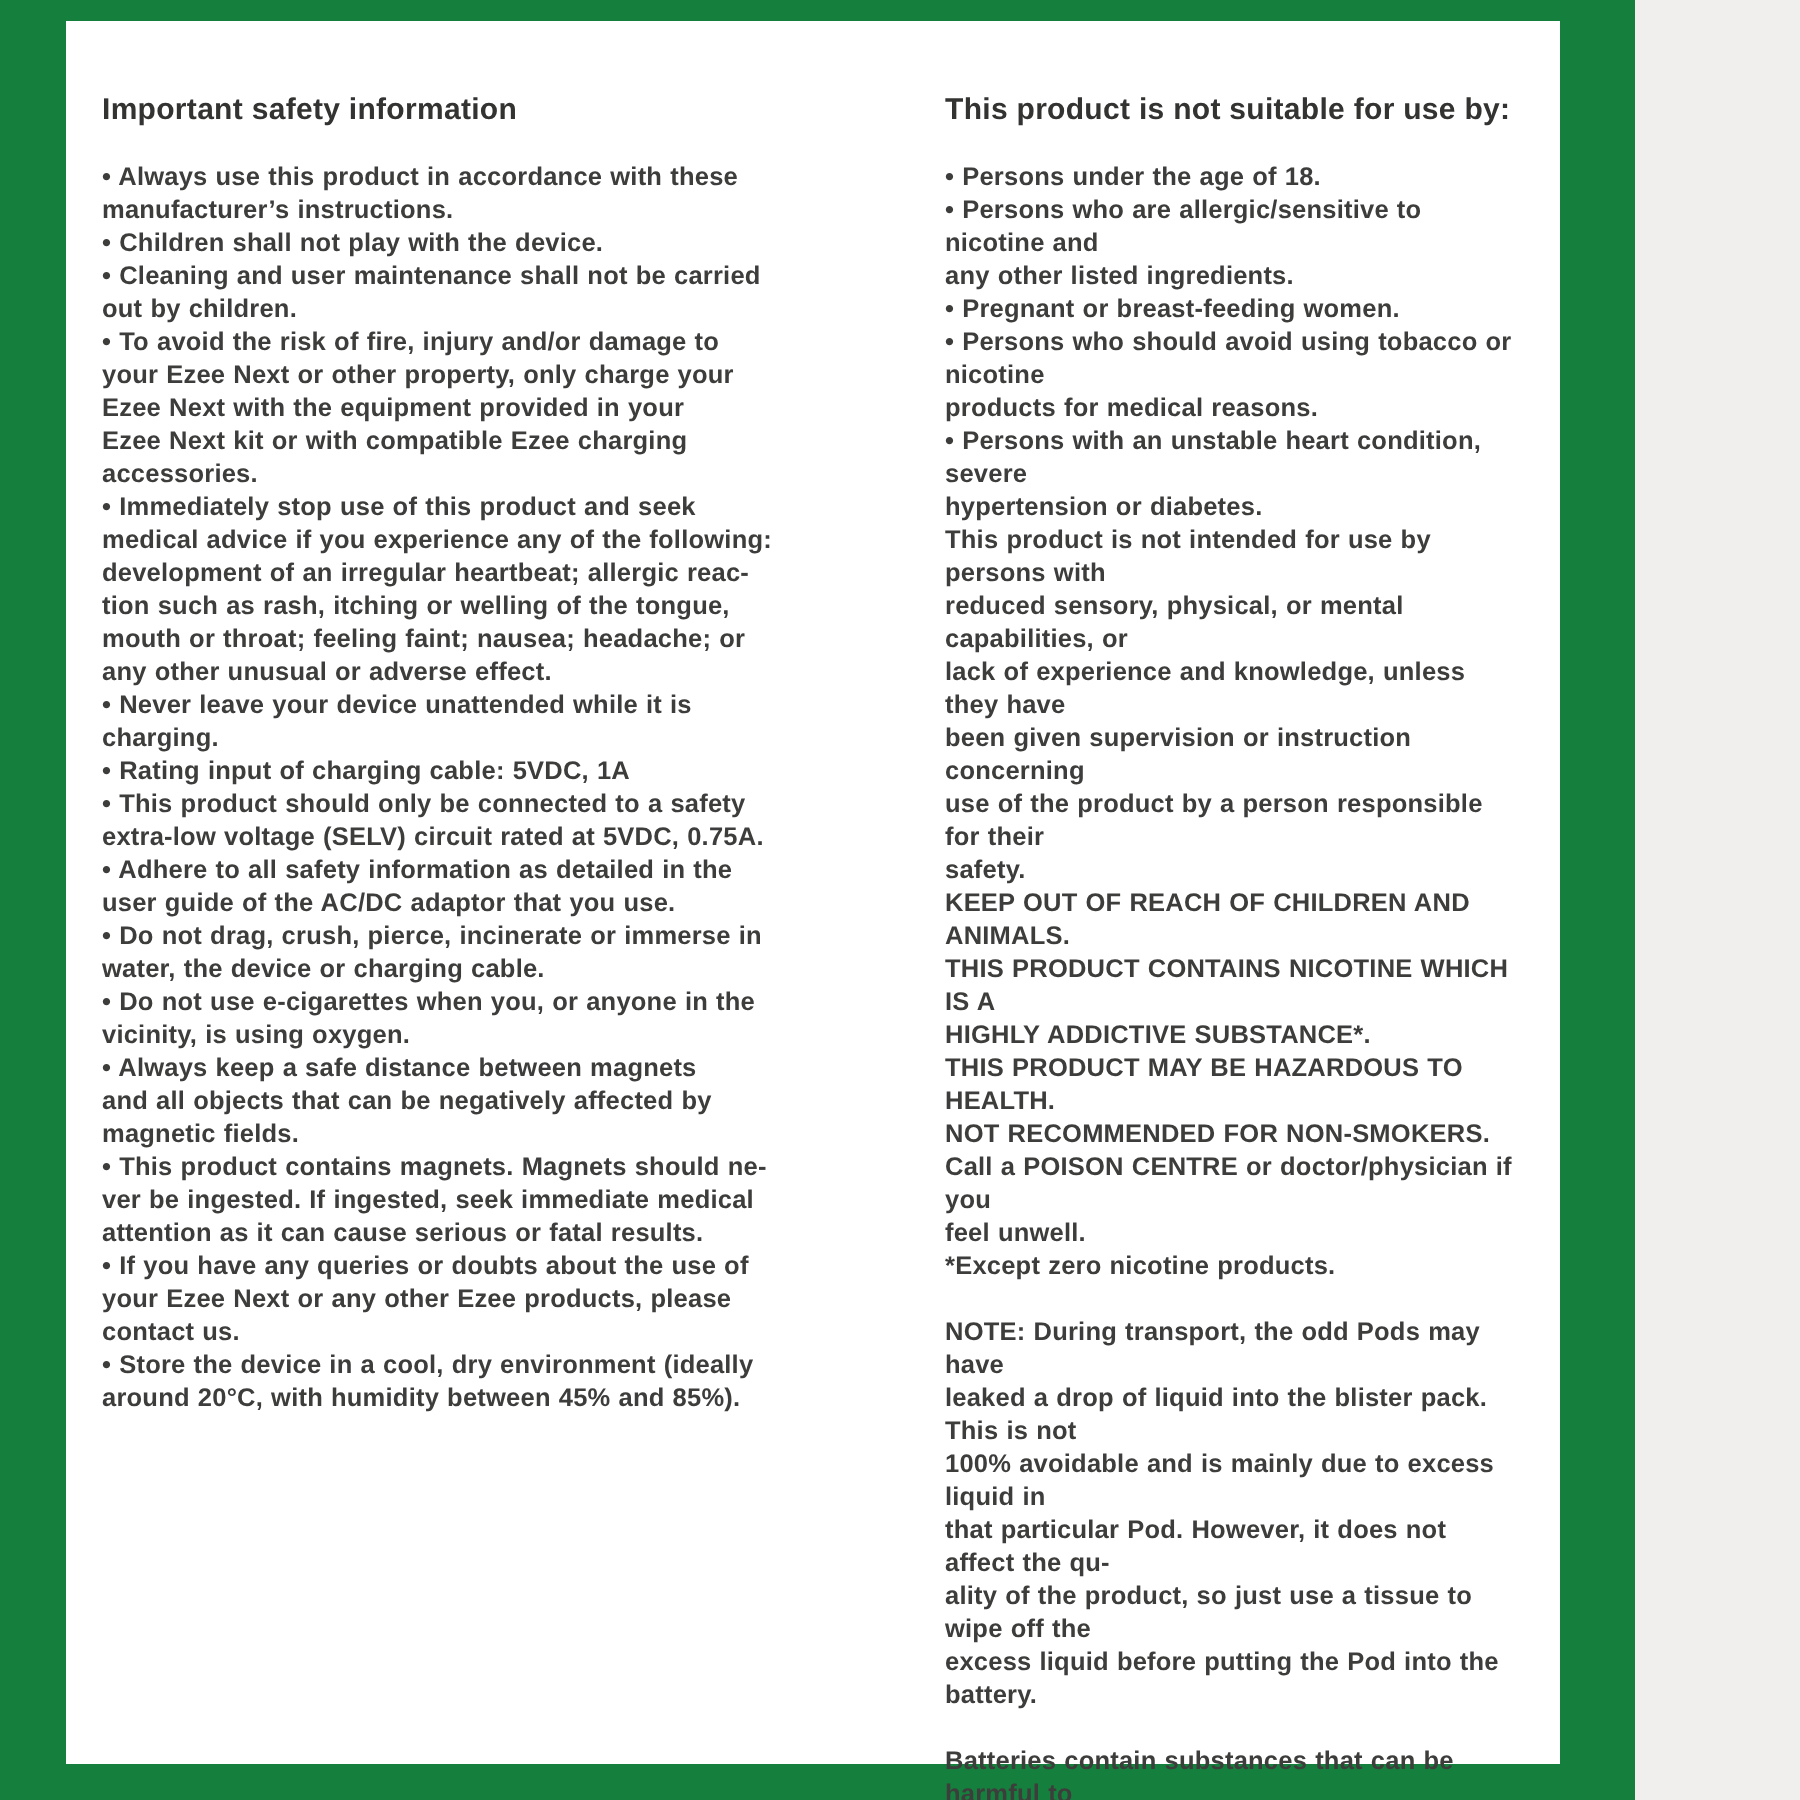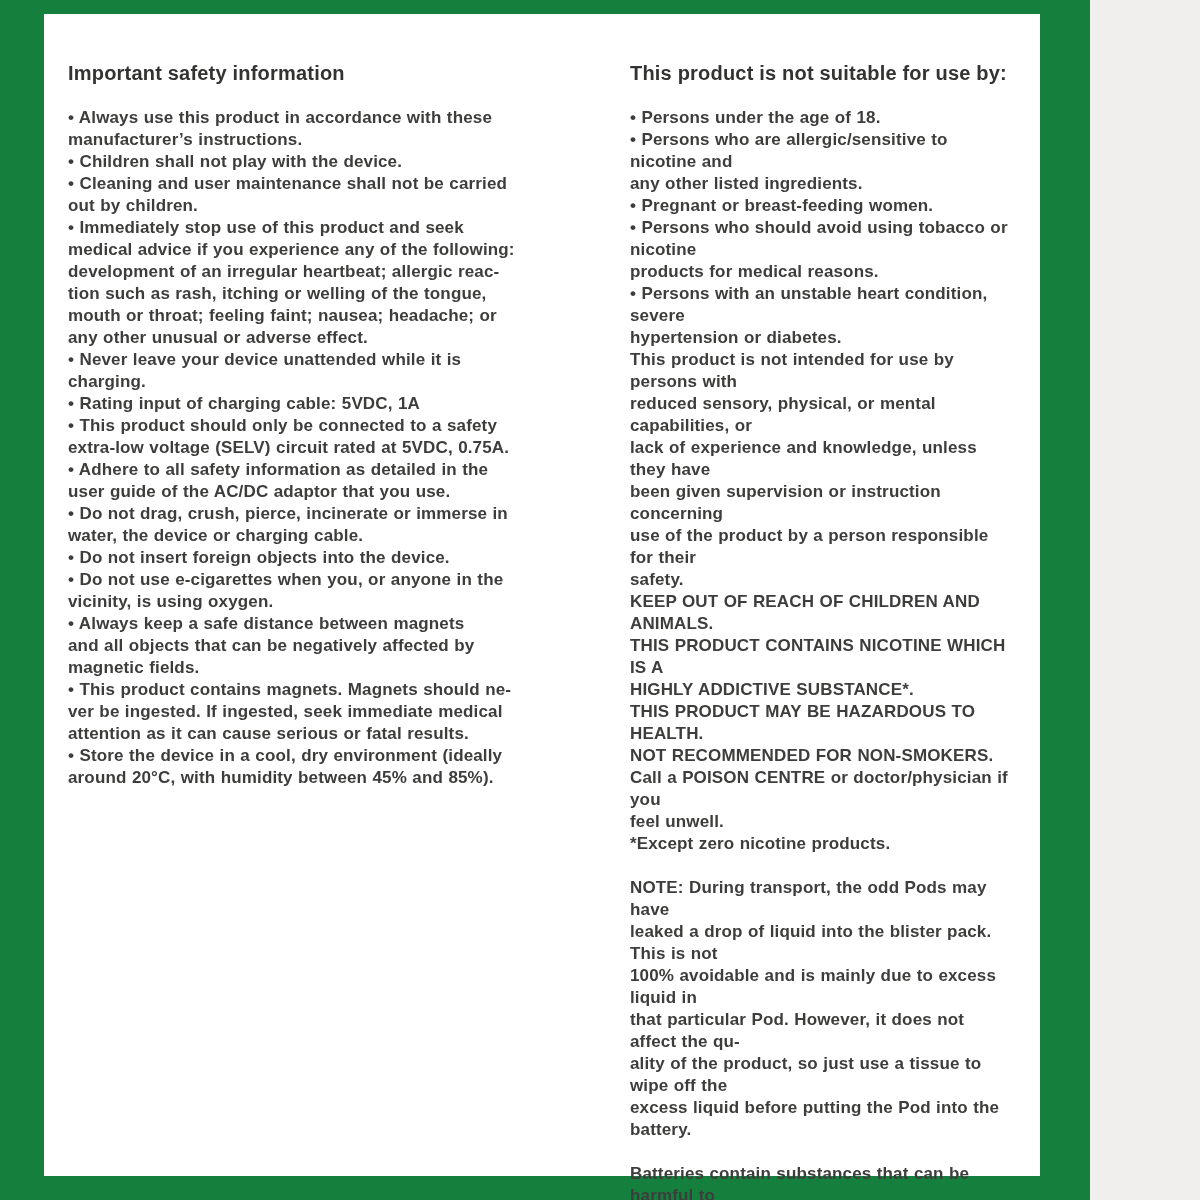--- a/index.html
+++ b/index.html
@@ -70,44 +70,51 @@
   <div class="card">
     <div class="columns">
 
       <div class="col-left">
         <h2 class="heading">Important safety information</h2>
         <p class="body-text">• Always use this product in accordance with these
 manufacturer’s instructions.</p>
         <p class="body-text">• Children shall not play with the device.</p>
         <p class="body-text">• Cleaning and user maintenance shall not be carried
 out by children.</p>
+        <p class="body-text">• To avoid the risk of fire, injury and/or damage to
+your Ezee Next or other property, only charge your
+Ezee Next with the equipment provided in your
+Ezee Next kit or with compatible Ezee charging
+accessories.</p>
         <p class="body-text">• Immediately stop use of this product and seek
 medical advice if you experience any of the following:
 development of an irregular heartbeat; allergic reac-
 tion such as rash, itching or welling of the tongue,
 mouth or throat; feeling faint; nausea; headache; or
 any other unusual or adverse effect.</p>
         <p class="body-text">• Never leave your device unattended while it is
 charging.</p>
         <p class="body-text">• Rating input of charging cable: 5VDC, 1A</p>
         <p class="body-text">• This product should only be connected to a safety
 extra-low voltage (SELV) circuit rated at 5VDC, 0.75A.</p>
         <p class="body-text">• Adhere to all safety information as detailed in the
 user guide of the AC/DC adaptor that you use.</p>
         <p class="body-text">• Do not drag, crush, pierce, incinerate or immerse in
 water, the device or charging cable.</p>
-        <p class="body-text">• Do not insert foreign objects into the device.</p>
         <p class="body-text">• Do not use e-cigarettes when you, or anyone in the
 vicinity, is using oxygen.</p>
         <p class="body-text">• Always keep a safe distance between magnets
 and all objects that can be negatively affected by
 magnetic fields.</p>
         <p class="body-text">• This product contains magnets. Magnets should ne-
 ver be ingested. If ingested, seek immediate medical
 attention as it can cause serious or fatal results.</p>
+        <p class="body-text">• If you have any queries or doubts about the use of
+your Ezee Next or any other Ezee products, please
+contact us.</p>
         <p class="body-text">• Store the device in a cool, dry environment (ideally
 around 20°C, with humidity between 45% and 85%).</p>
       </div>
 
       <div class="col-right">
         <h2 class="heading">This product is not suitable for use by:</h2>
         <p class="body-text">• Persons under the age of 18.</p>
         <p class="body-text">• Persons who are allergic/sensitive to nicotine and
 any other listed ingredients.</p>
         <p class="body-text">• Pregnant or breast-feeding women.</p>

